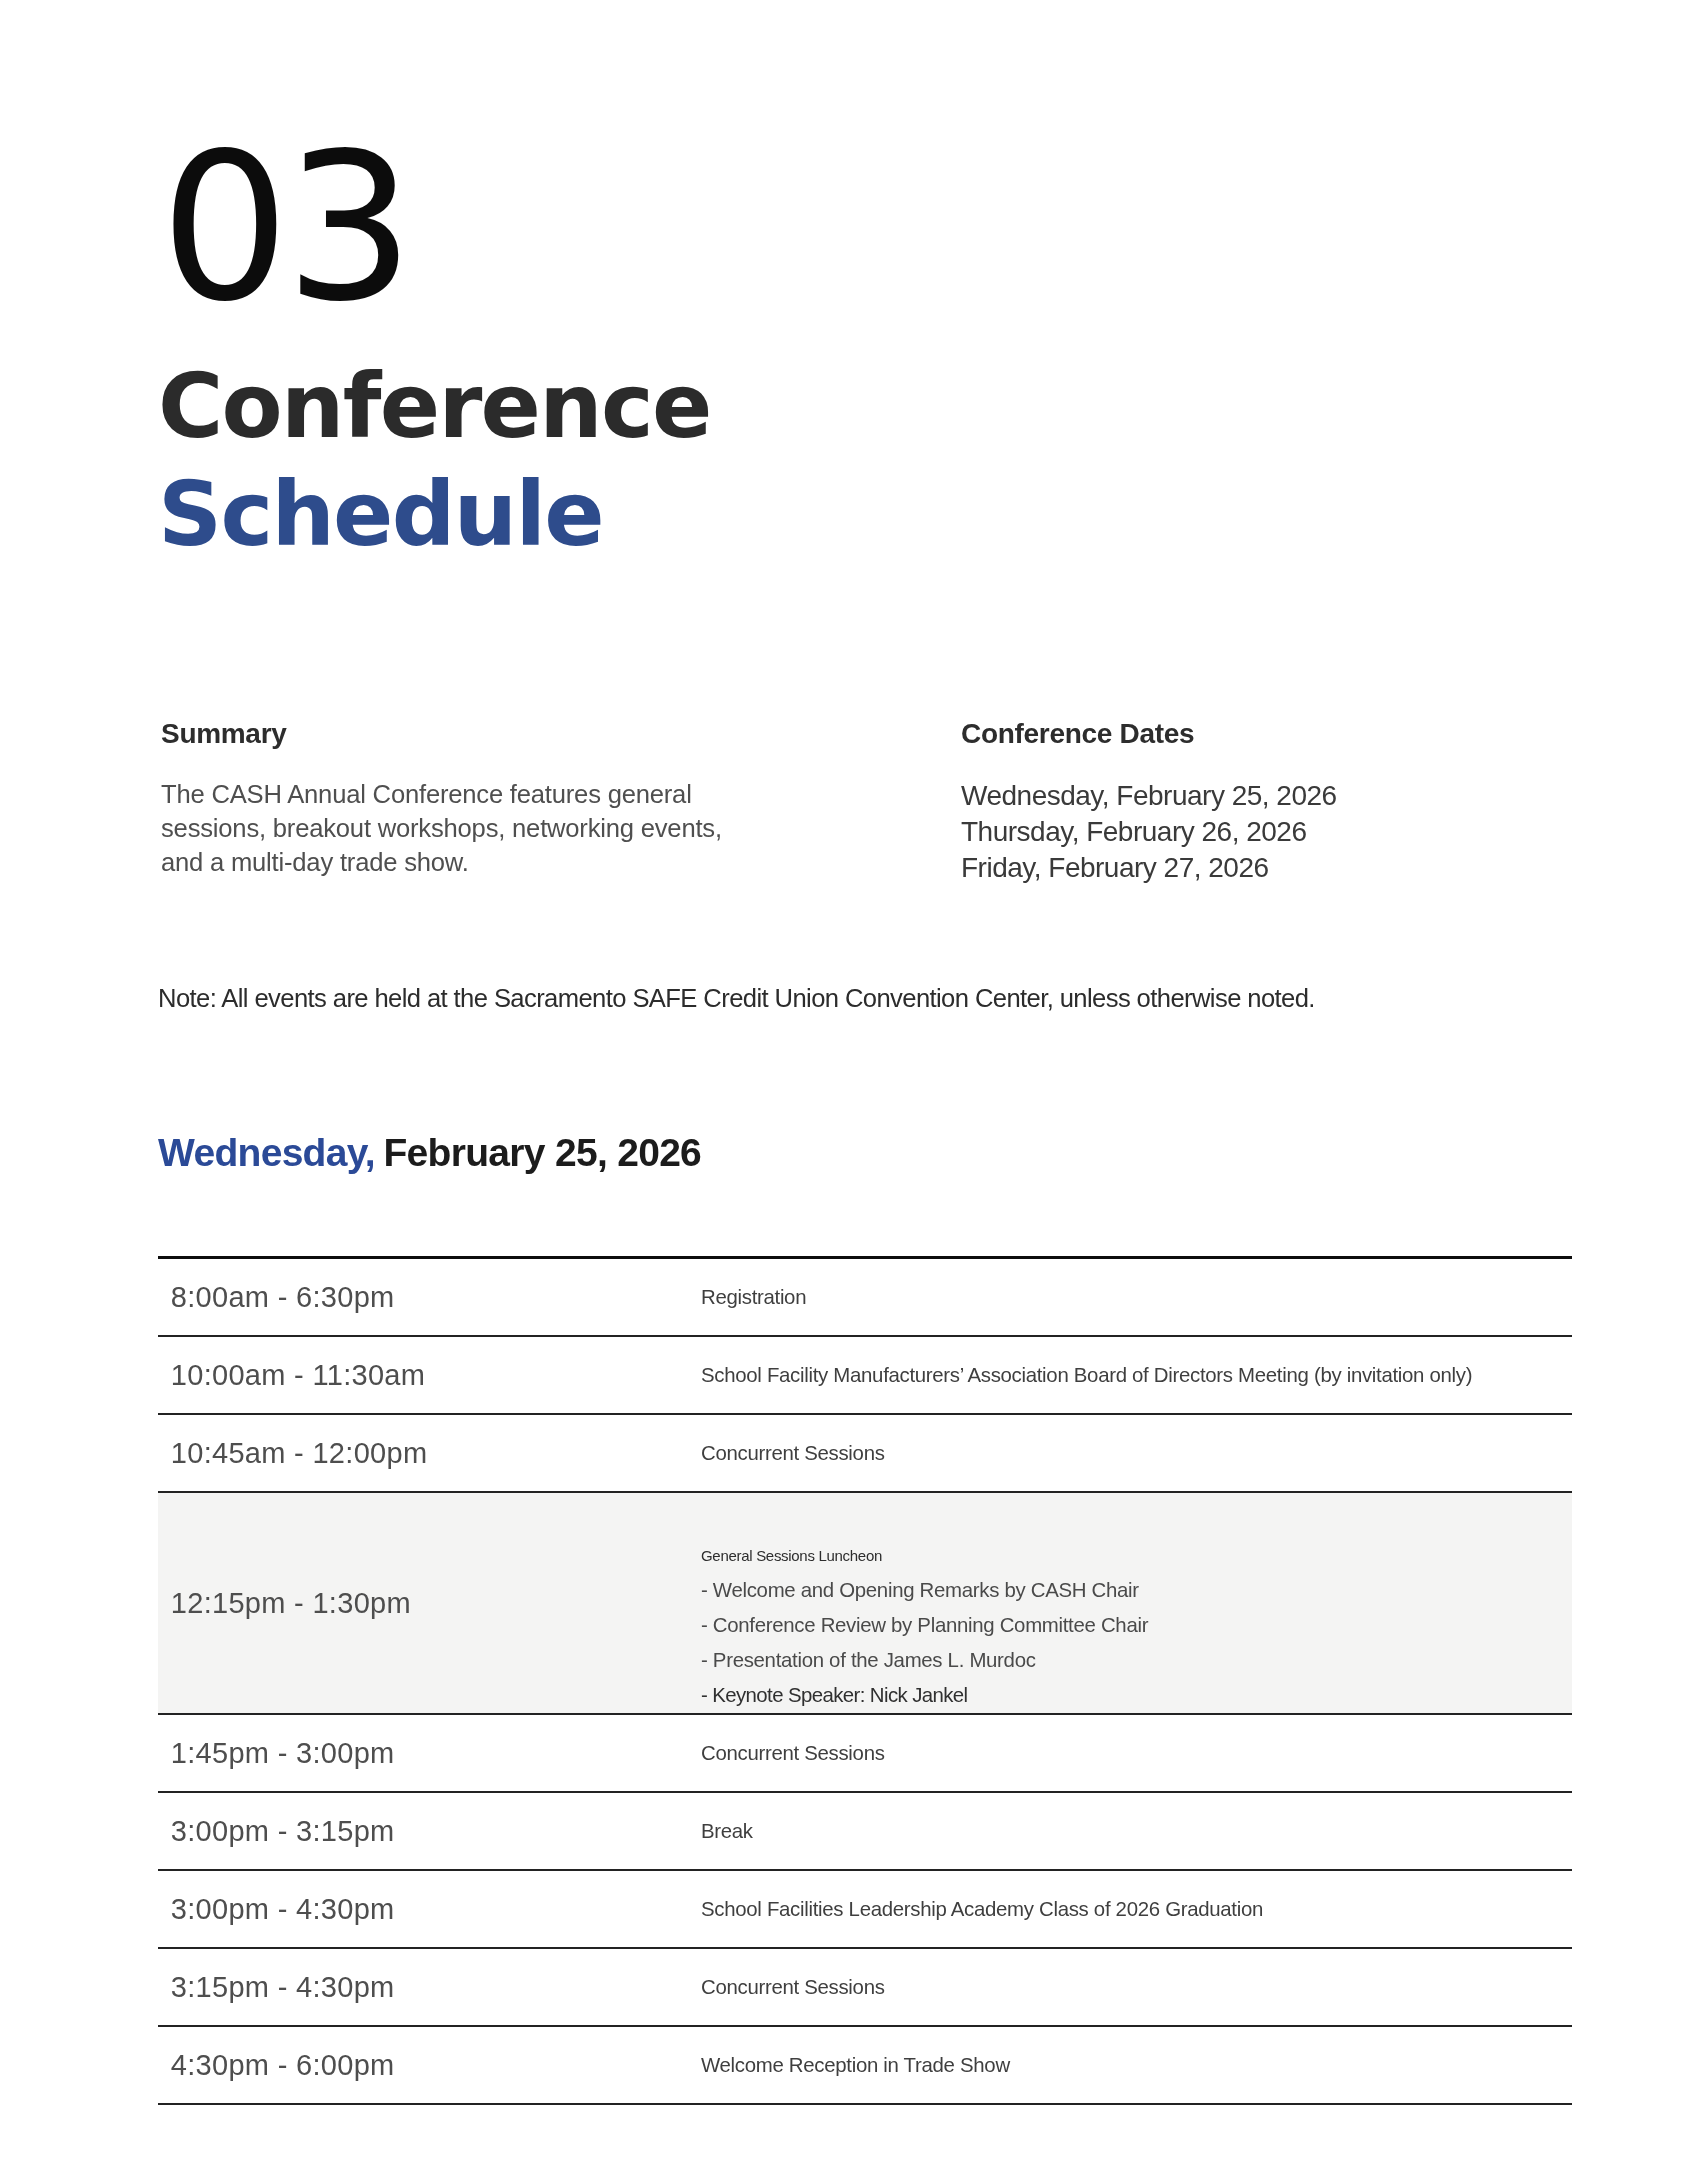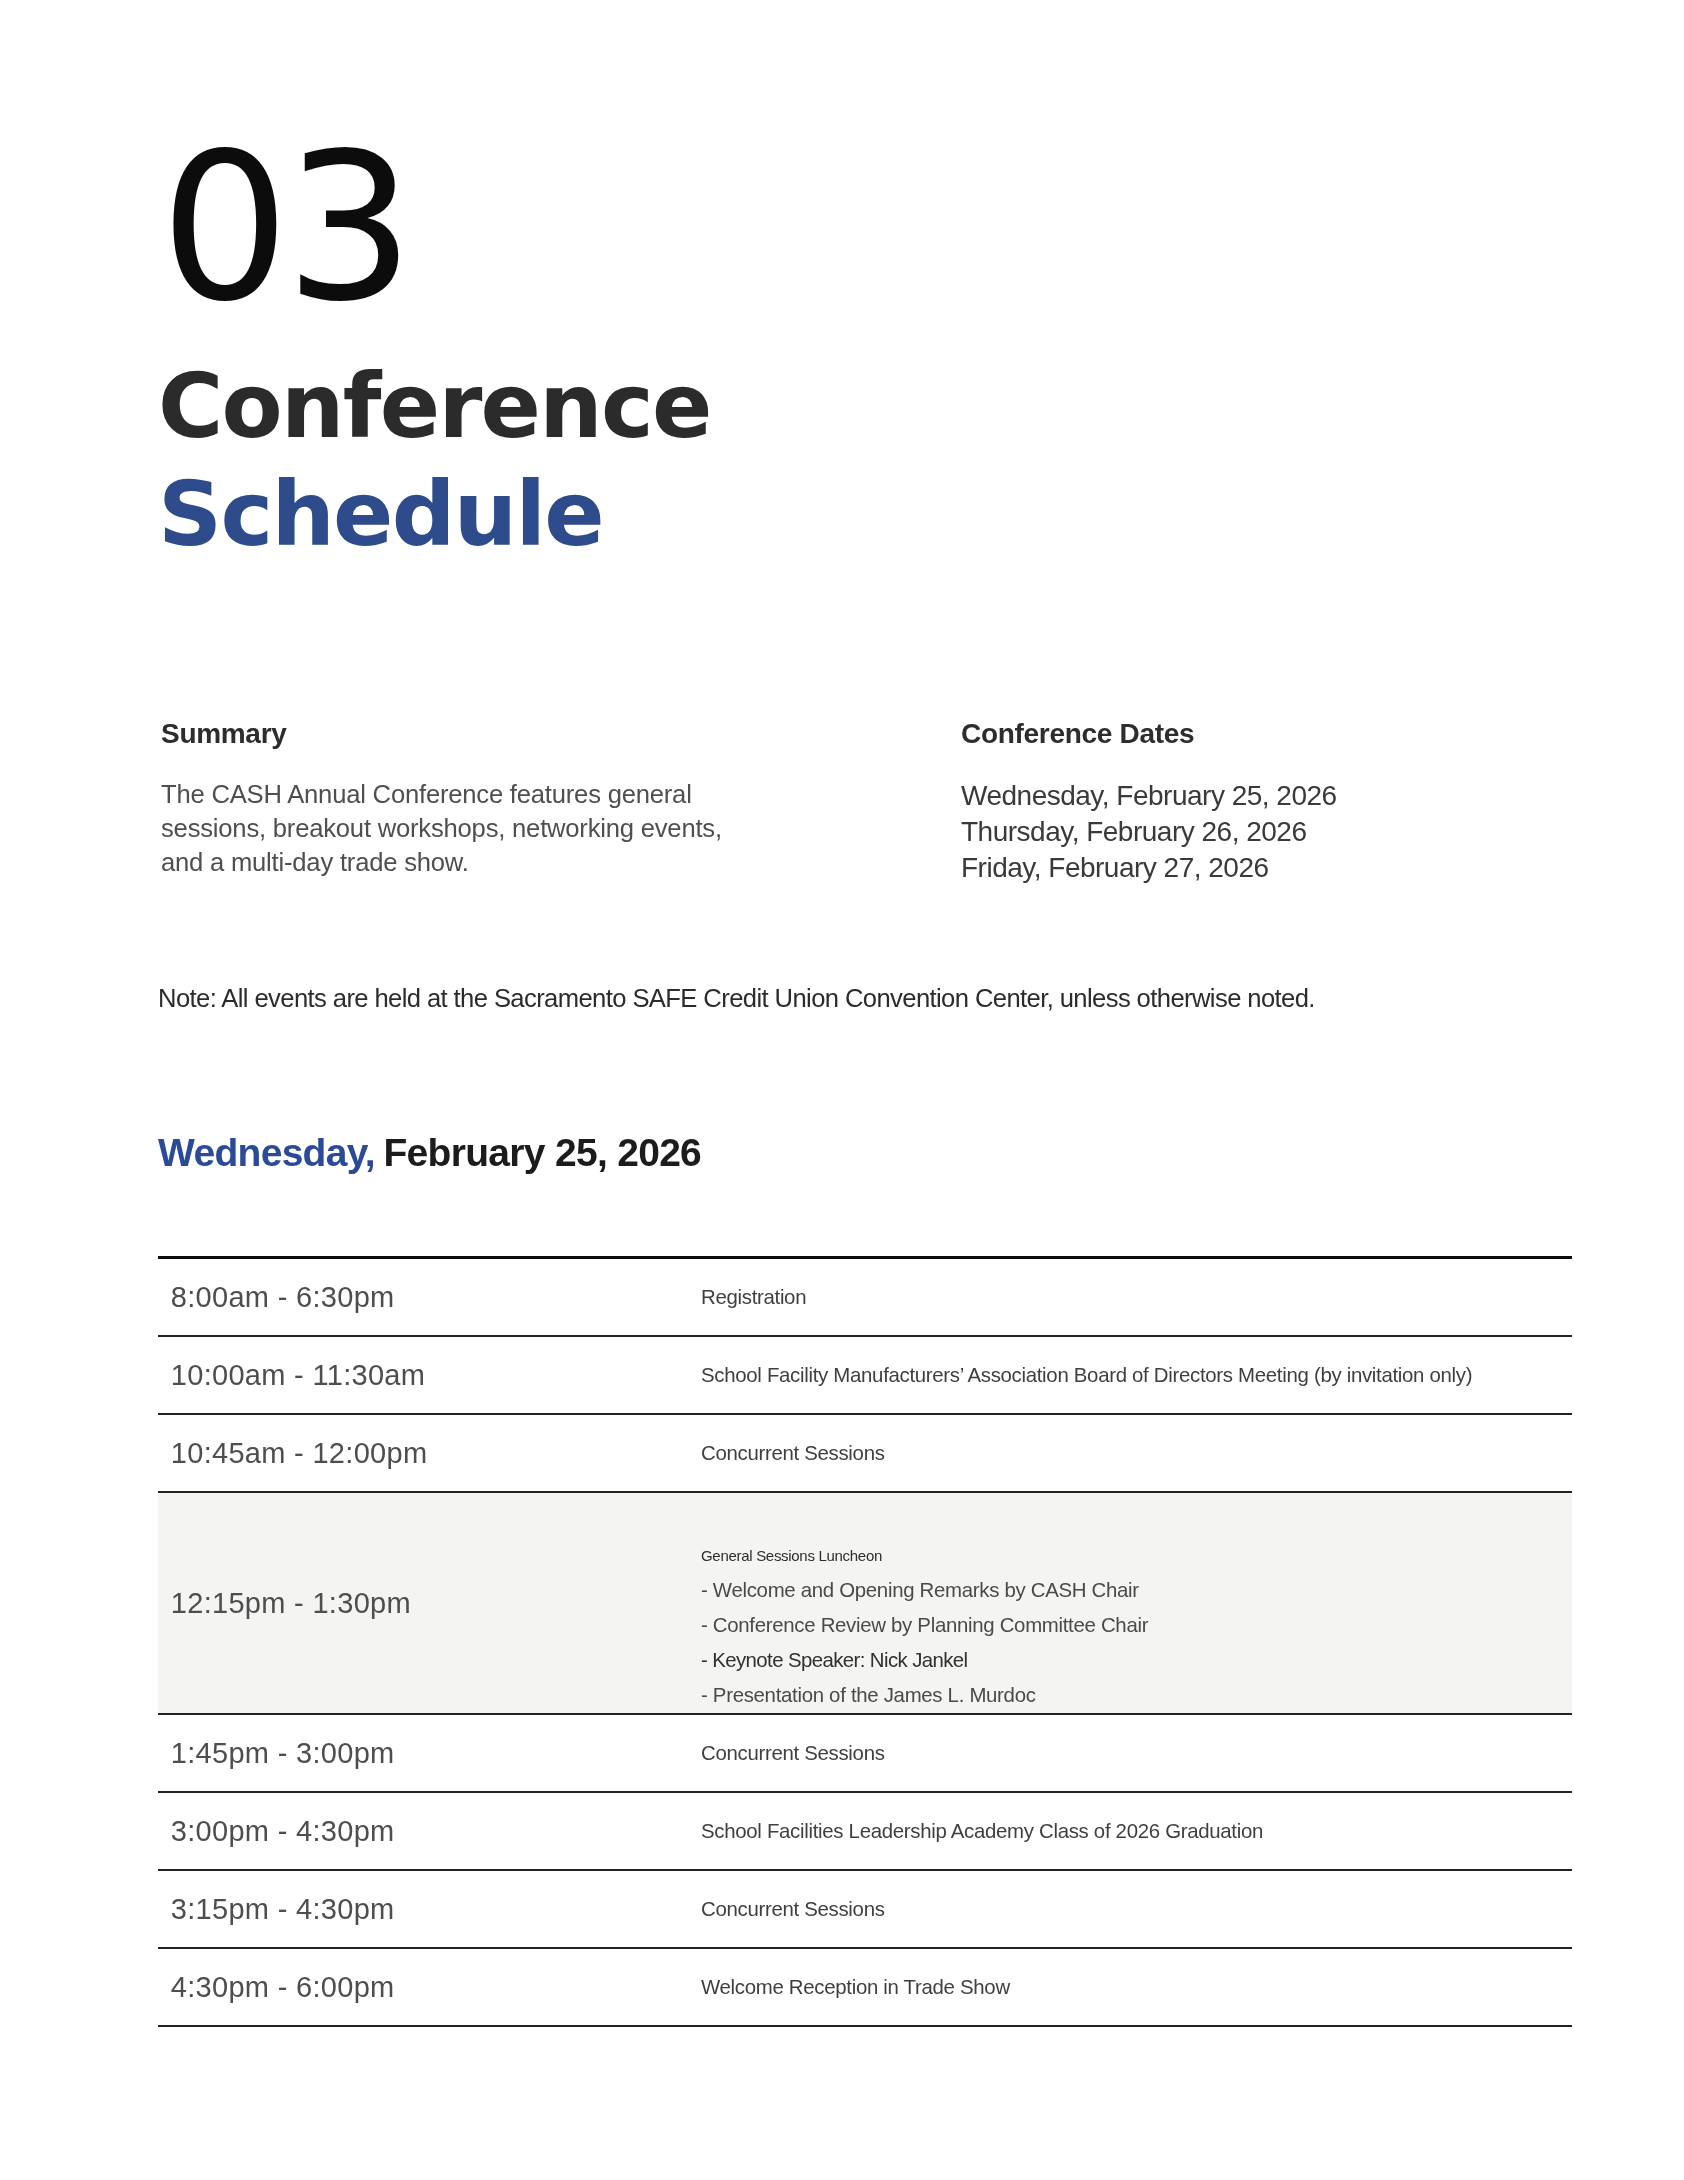--- a/index.html
+++ b/index.html
@@ -187,30 +187,34 @@
       <div class="cell-time">10:45am - 12:00pm</div>
       <div class="cell-event">Concurrent Sessions</div>
     </div>
 
     <div class="sched-row highlighted">
       <div class="cell-time">12:15pm - 1:30pm</div>
       <div class="cell-event">
         <div class="event-title">General Sessions Luncheon</div>
         <div class="event-detail">- Welcome and Opening Remarks by CASH Chair</div>
         <div class="event-detail">- Conference Review by Planning Committee Chair</div>
+        <div class="event-detail">- Presentation of the James L. Murdoc</div>
         <div class="event-detail emphasis">- Keynote Speaker: Nick Jankel</div>
-        <div class="event-detail">- Presentation of the James L. Murdoc</div>
       </div>
     </div>
 
     <div class="sched-row">
       <div class="cell-time">1:45pm - 3:00pm</div>
       <div class="cell-event">Concurrent Sessions</div>
     </div>
 
+    <div class="sched-row">
+      <div class="cell-time">3:00pm - 3:15pm</div>
+      <div class="cell-event">Break</div>
+    </div>
 
     <div class="sched-row">
       <div class="cell-time">3:00pm - 4:30pm</div>
       <div class="cell-event">School Facilities Leadership Academy Class of 2026 Graduation</div>
     </div>
 
     <div class="sched-row">
       <div class="cell-time">3:15pm - 4:30pm</div>
       <div class="cell-event">Concurrent Sessions</div>
     </div>

